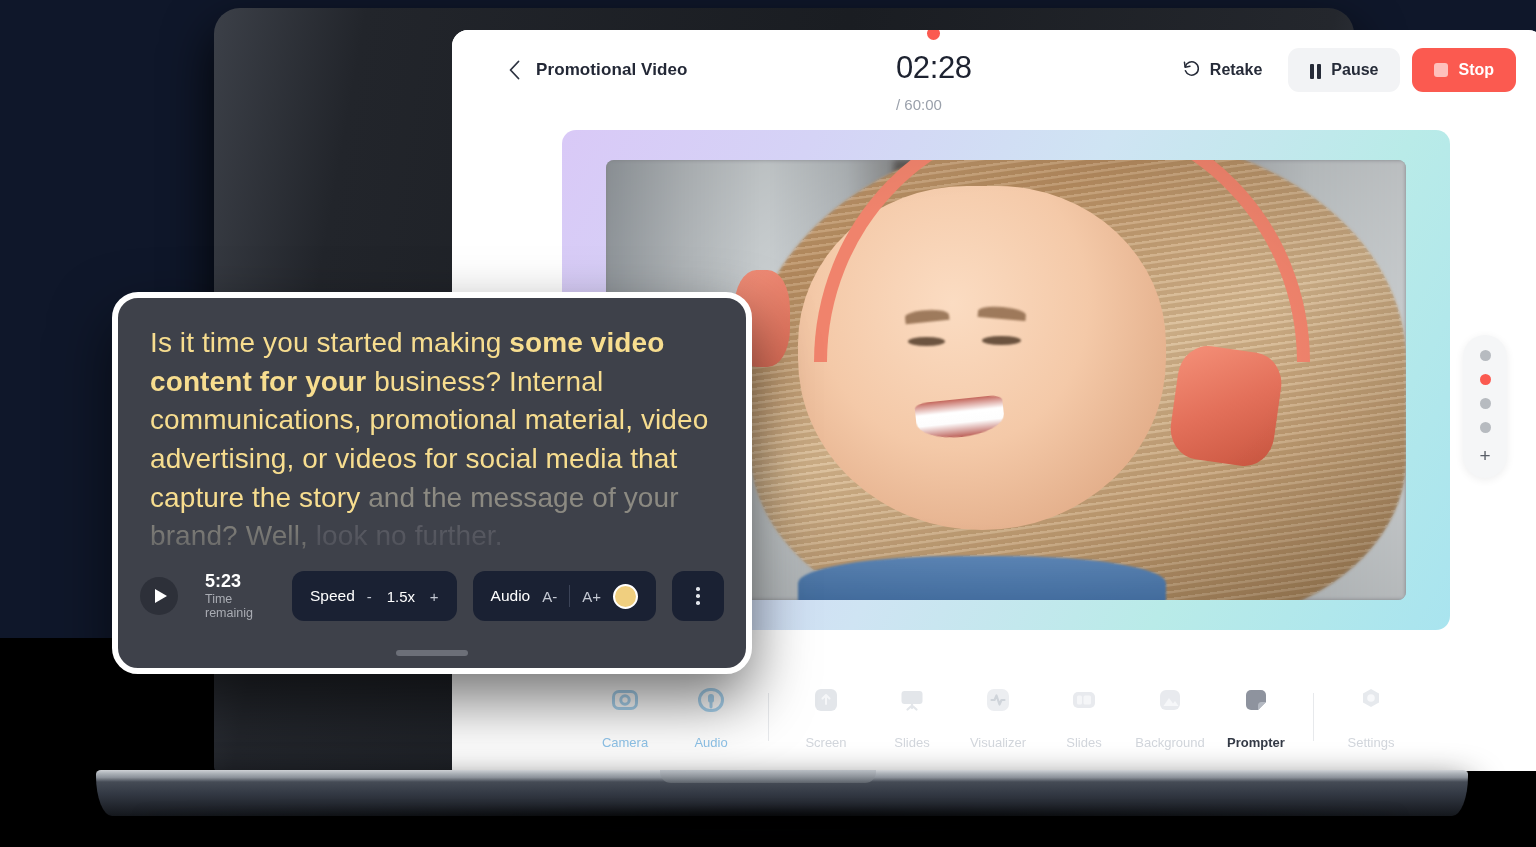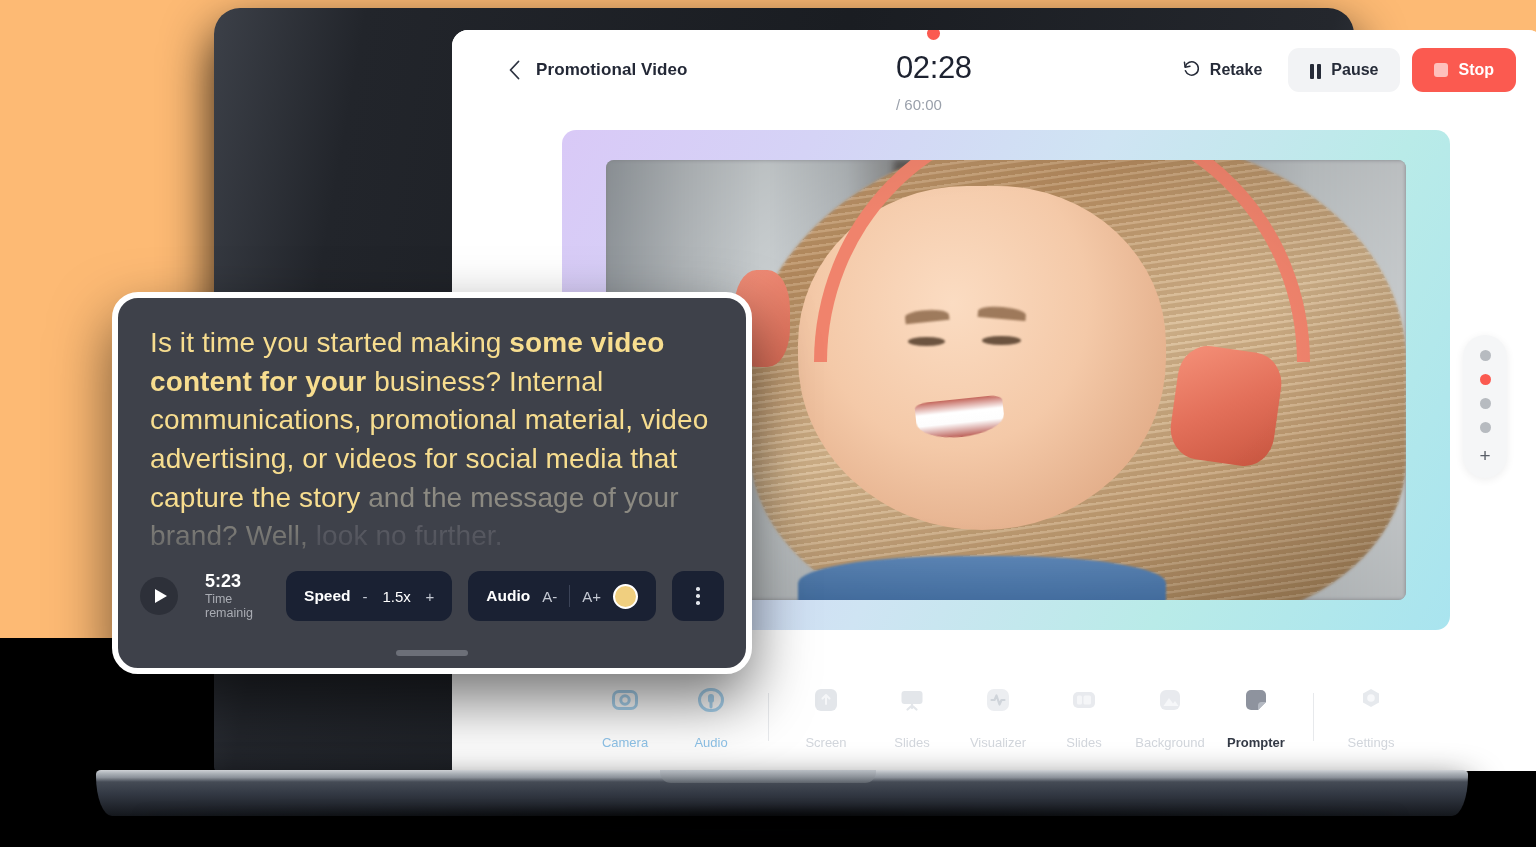--- a/index.html
+++ b/index.html
@@ -9,21 +9,21 @@
     height: 847px;
     background: #000;
     overflow: hidden;
     font-family: "Liberation Sans", sans-serif;
   }
 
   #stage {
     position: relative;
     width: 1536px;
     height: 638px;
-    background: #fdba74;
+    background: #0f172a;
   }
 
   
   #laptop-shadow {
     position: absolute;
     left: 150px; top: 700px;
     width: 1240px; height: 150px;
     background: radial-gradient(ellipse at 50% 40%, rgba(40,44,52,0.85) 0%, rgba(10,12,16,0.55) 45%, rgba(0,0,0,0) 72%);
     filter: blur(14px);
     pointer-events: none;
@@ -397,21 +397,21 @@
   #time-remaining-label { font-size: 12.5px; color: #a9acb3; margin-top: 1px; }
 
   .pill {
     background: #1a2133;
     border-radius: 12px;
     height: 50px;
     display: flex; align-items: center;
     padding: 0 18px;
     gap: 12px;
   }
-  .pill-title { font-size: 15.5px; font-weight: 700; color: #fff; }
+  .pill-title { font-size: 15.5px; font-weight: 400; color: #fff; }
   .pill-btn { font-size: 15px; color: #c3c8d2; cursor: pointer; user-select: none; }
   .pill-value { font-size: 15px; color: #fff; font-weight: 500; min-width: 34px; text-align: center; }
   .pill-divider { width: 1px; height: 22px; background: #3b4357; }
 
   #font-color-swatch {
     width: 25px; height: 25px;
     border-radius: 50%;
     background: #f0cf7f;
     border: 2.5px solid #fff;
     cursor: pointer;

